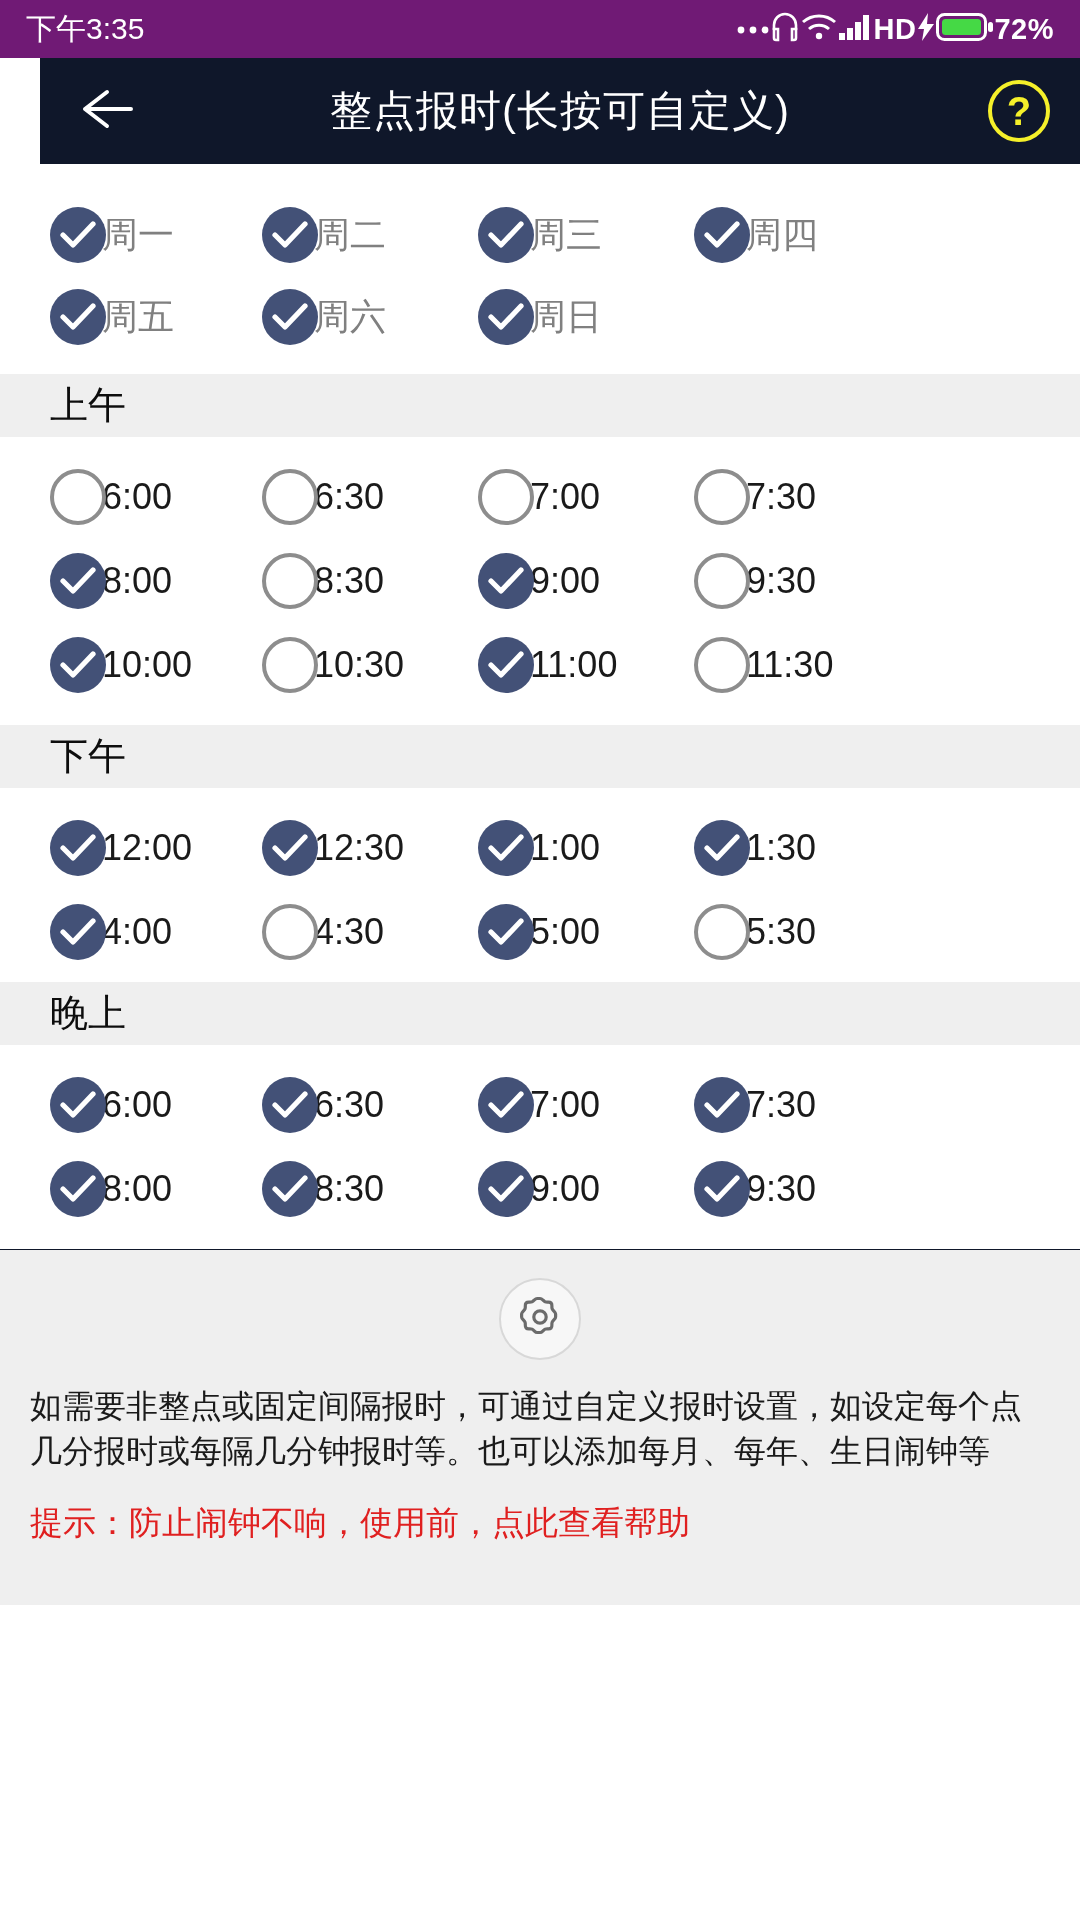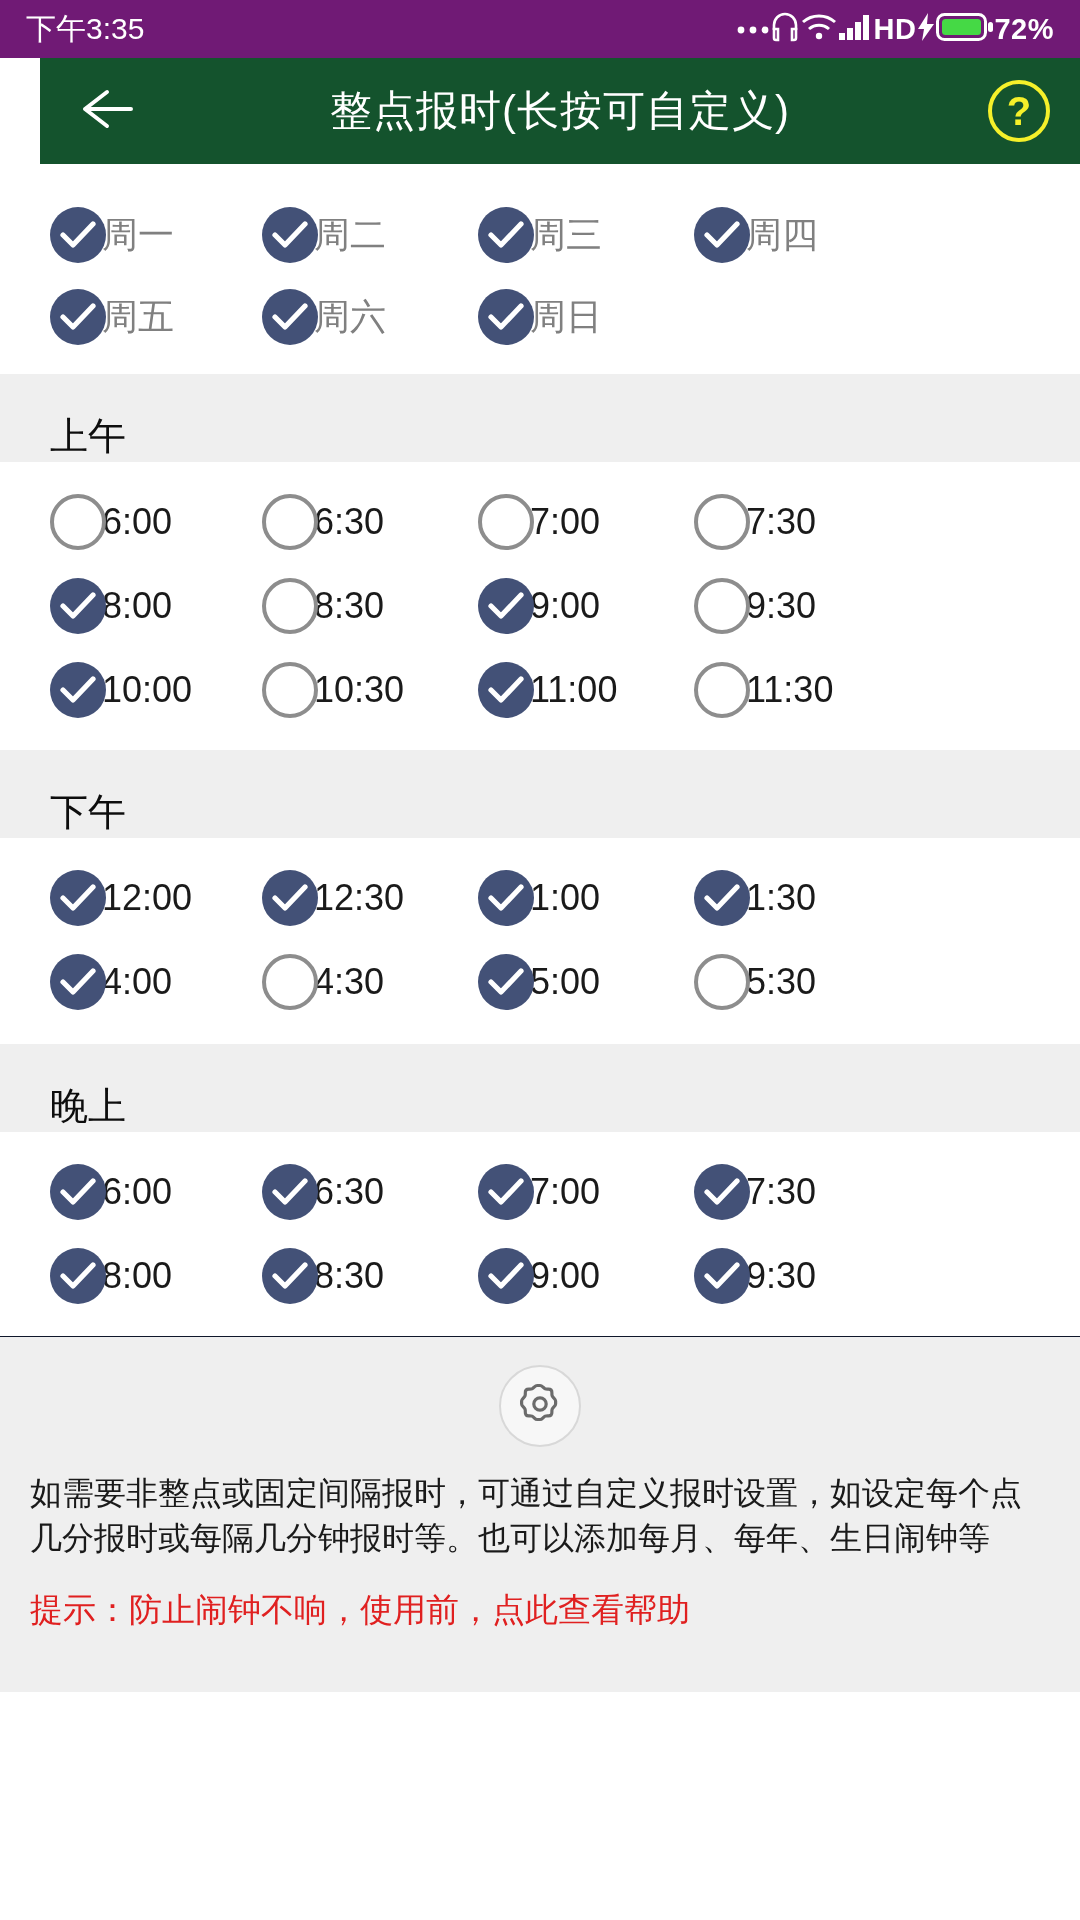--- a/index.html
+++ b/index.html
@@ -24,21 +24,21 @@
     margin-left: auto;
     display: flex;
     align-items: center;
   }
   .status-right .txt { font-size: 29px; font-weight: 600; letter-spacing: 0.5px; }
   .sicon { display: block; }
 
   
   .title-bar {
     height: 106px;
-    background: #14532d;
+    background: #0f172a;
     display: flex;
     align-items: center;
     padding: 0 30px;
     position: relative;
     margin-left: 40px;
   }
   .back-btn {
     width: 74px; height: 74px;
     display: flex; align-items: center; justify-content: center;
     flex: 0 0 auto;
@@ -102,23 +102,23 @@
   .cell-label.day {
     color: #808080;
   }
 
   
   .week-row .cell { height: 82px; }
 
   
   .section-head {
     background: #efefef;
-    height: 88px;
+    height: 63px;
     display: flex;
-    align-items: flex-end;
+    align-items: center;
     padding-left: 50px;
     font-size: 38px;
     color: #0d0d0d;
   }
 
   
   .footer {
     background: #efefef;
     border-top: 1px solid #0f172a;
     height: 356px;
@@ -350,21 +350,21 @@
         </div>
         <div class="cell col3">
           <div class="cbox off"></div>
           <div class="cell-label">11:30</div>
         </div>
       </div>
     </div>
     <div class="section-head">
       <span>下午</span>
     </div>
-    <div class="white-block" style="padding-top: 18px; padding-bottom: 20px;">
+    <div class="white-block" style="padding-top: 18px; padding-bottom: 8px;">
       <div class="grid-row">
         <div class="cell col0">
           <div class="cbox on">
             <svg class="tick" width="36" height="30" viewBox="0 0 36 30">
               <path d="M3 15l10 10L33 4" fill="none" stroke="#ffffff" stroke-width="5.2" stroke-linecap="round" stroke-linejoin="round"></path>
             </svg>
           </div>
           <div class="cell-label">12:00</div>
         </div>
         <div class="cell col1">

